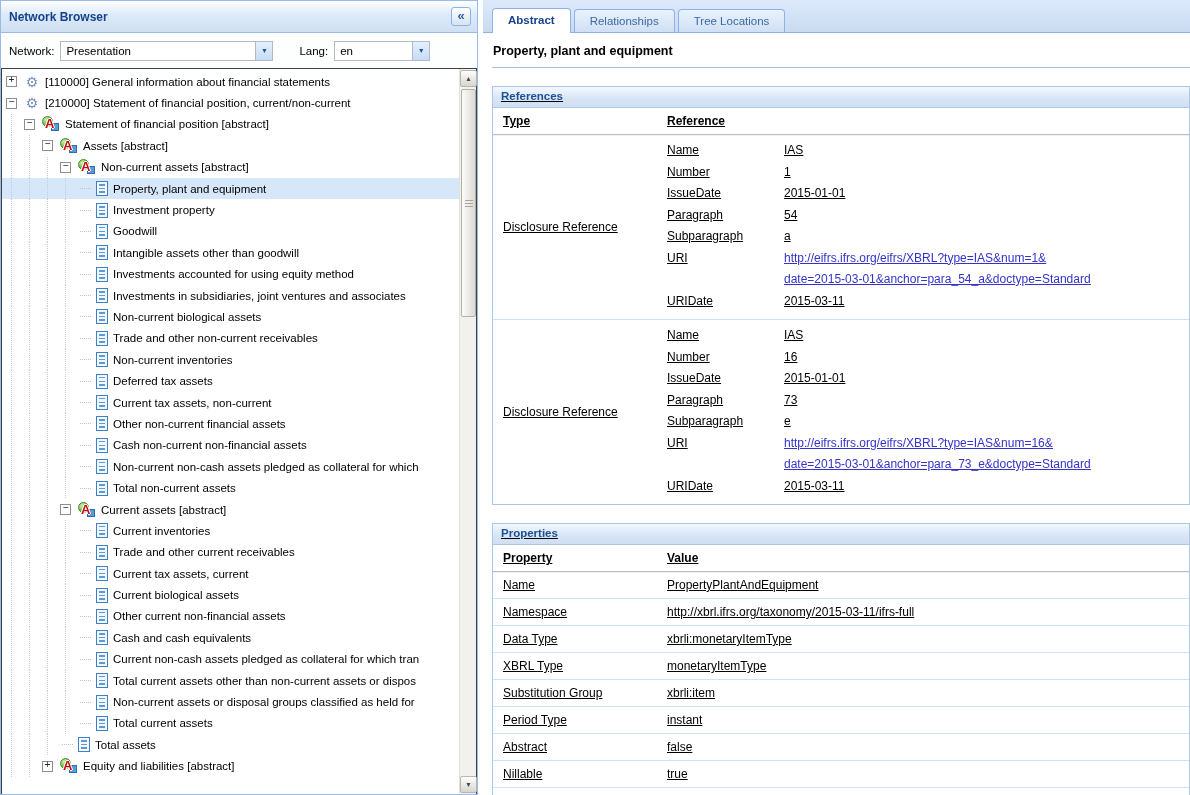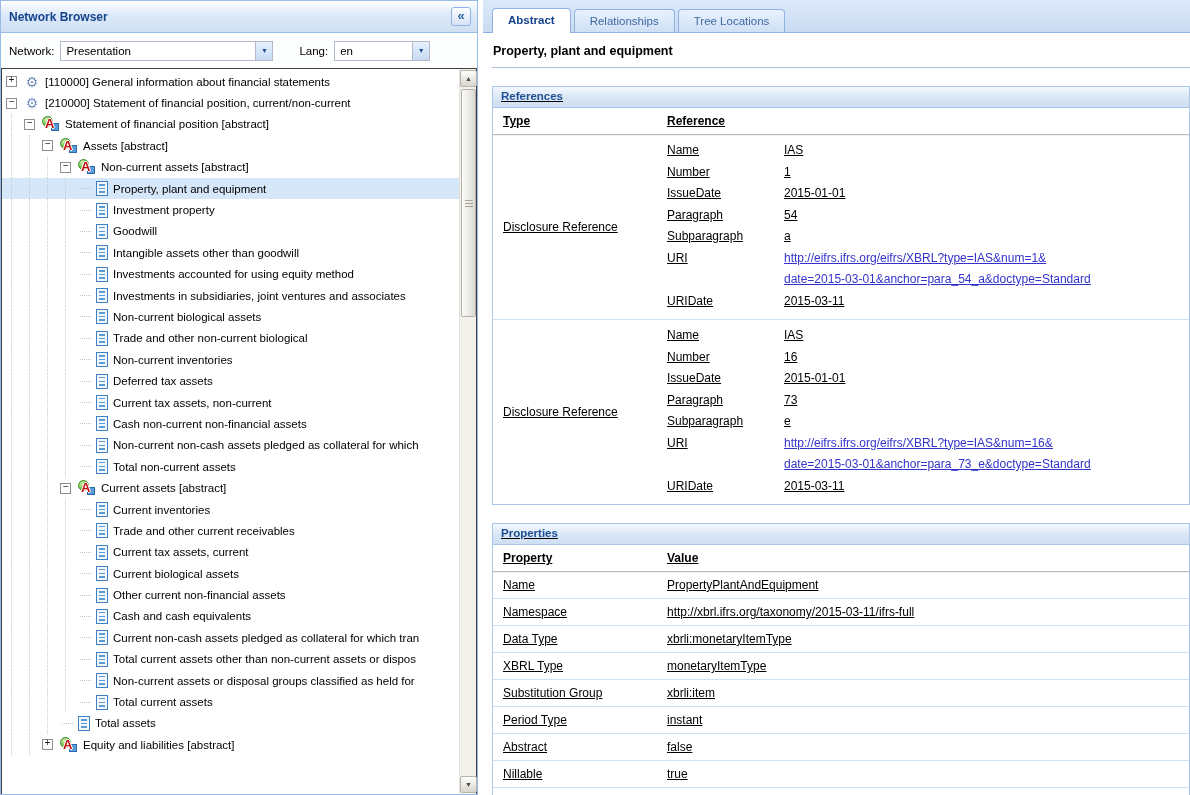--- a/index.html
+++ b/index.html
@@ -256,21 +256,21 @@
             <span class="tico icon-item"></span>
             <span class="tree-label">Non-current biological assets</span>
           </div>
           <div class="tree-row">
             <span class="guide"></span>
             <span class="guide"></span>
             <span class="guide"></span>
             <span class="guide"></span>
             <span class="stub"></span>
             <span class="tico icon-item"></span>
-            <span class="tree-label">Trade and other non-current biological</span>
+            <span class="tree-label">Trade and other non-current receivables</span>
           </div>
           <div class="tree-row">
             <span class="guide"></span>
             <span class="guide"></span>
             <span class="guide"></span>
             <span class="guide"></span>
             <span class="stub"></span>
             <span class="tico icon-item"></span>
             <span class="tree-label">Non-current inventories</span>
           </div>
@@ -284,20 +284,29 @@
             <span class="tree-label">Deferred tax assets</span>
           </div>
           <div class="tree-row">
             <span class="guide"></span>
             <span class="guide"></span>
             <span class="guide"></span>
             <span class="guide"></span>
             <span class="stub"></span>
             <span class="tico icon-item"></span>
             <span class="tree-label">Current tax assets, non-current</span>
+          </div>
+          <div class="tree-row">
+            <span class="guide"></span>
+            <span class="guide"></span>
+            <span class="guide"></span>
+            <span class="guide"></span>
+            <span class="stub"></span>
+            <span class="tico icon-item"></span>
+            <span class="tree-label">Other non-current financial assets</span>
           </div>
           <div class="tree-row">
             <span class="guide"></span>
             <span class="guide"></span>
             <span class="guide"></span>
             <span class="guide"></span>
             <span class="stub"></span>
             <span class="tico icon-item"></span>
             <span class="tree-label">Cash non-current non-financial assets</span>
           </div>

